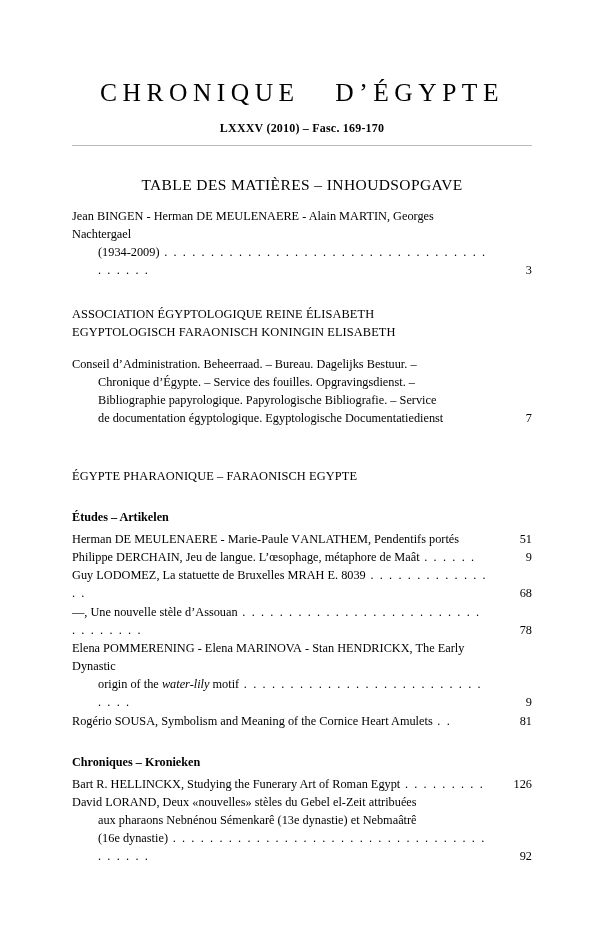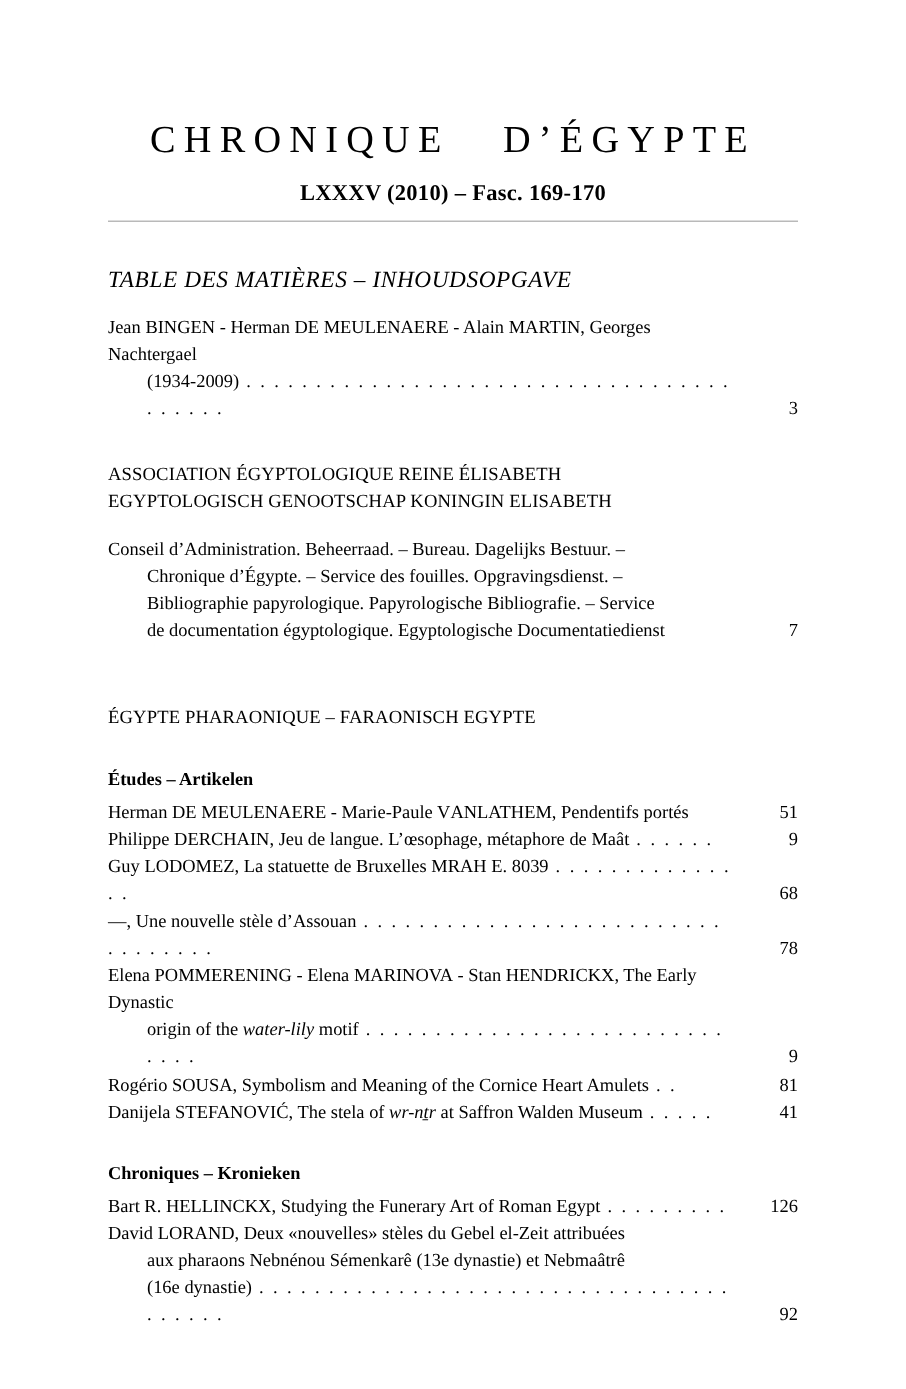--- a/index.html
+++ b/index.html
@@ -24,36 +24,35 @@
   .journal-title {
     text-align: center;
     font-size: 25.5px;
     letter-spacing: 5.5px;
     font-weight: normal;
     margin: 0 0 0 0;
     white-space: pre;
   }
   .issue-line {
     text-align: center;
-    font-size: 15px;
+    font-size: 12px;
     font-weight: bold;
     margin-top: 13px;
     letter-spacing: 0.2px;
   }
   .rule {
     border-top: 1px solid #b9b9b9;
     margin: 9px 0 0 0;
     height: 0;
   }
   .toc-title {
-    text-align: left;
+    text-align: center;
     font-size: 15.5px;
     margin-top: 30px;
     letter-spacing: 0.4px;
-    font-style: italic;
   }
   .section-head {
     font-size: 12.4px;
     margin-top: 26px;
     line-height: 1.45;
     letter-spacing: 0.1px;
   }
   .section-head.tight {
     margin-top: 40px;
   }
@@ -122,21 +121,21 @@
       </span>
       <span class="ind">
         <span>(1934-2009)</span><span class="leader"> . . . . . . . . . . . . . . . . . . . . . . . . . . . . . . . . . . . . . . . . .</span>
       </span>
       <span class="pg">3</span>
     </div>
   </div>
 
   <div class="section-head">
     <div>ASSOCIATION ÉGYPTOLOGIQUE REINE ÉLISABETH</div>
-    <div>EGYPTOLOGISCH GENOOTSCHAP KONINGIN ELISABETH</div>
+    <div>EGYPTOLOGISCH FARAONISCH KONINGIN ELISABETH</div>
   </div>
 
   <div class="entries">
     <div class="entry">
       <span class="first">Conseil d’Administration. Beheerraad. – Bureau. Dagelijks Bestuur. –</span>
       <span class="ind">Chronique d’Égypte. – Service des fouilles. Opgravingsdienst. –</span>
       <span class="ind">Bibliographie papyrologique. Papyrologische Bibliografie. – Service</span>
       <span class="ind">de documentation égyptologique. Egyptologische Documentatiedienst</span>
       <span class="pg">7</span>
     </div>
@@ -188,26 +187,20 @@
       <span class="pg">9</span>
     </div>
 
     <div class="entry">
       <span class="first">
         <span>Rogério S</span><span class="sc">OUSA</span><span>, Symbolism and Meaning of the Cornice Heart Amulets</span><span class="leader"> . .</span>
       </span>
       <span class="pg">81</span>
     </div>
 
-    <div class="entry">
-      <span class="first">
-        <span>Danijela S</span><span class="sc">TEFANOVIĆ</span><span>, The stela of </span><span class="it">wr-nṯr</span><span> at Saffron Walden Museum</span><span class="leader"> . . . . .</span>
-      </span>
-      <span class="pg">41</span>
-    </div>
 
   </div>
 
   <div class="subhead">Chroniques – Kronieken</div>
 
   <div class="entries" style="margin-top:2px">
 
     <div class="entry">
       <span class="first">
         <span>Bart R. H</span><span class="sc">ELLINCKX</span><span>, Studying the Funerary Art of Roman Egypt</span><span class="leader"> . . . . . . . . .</span>

